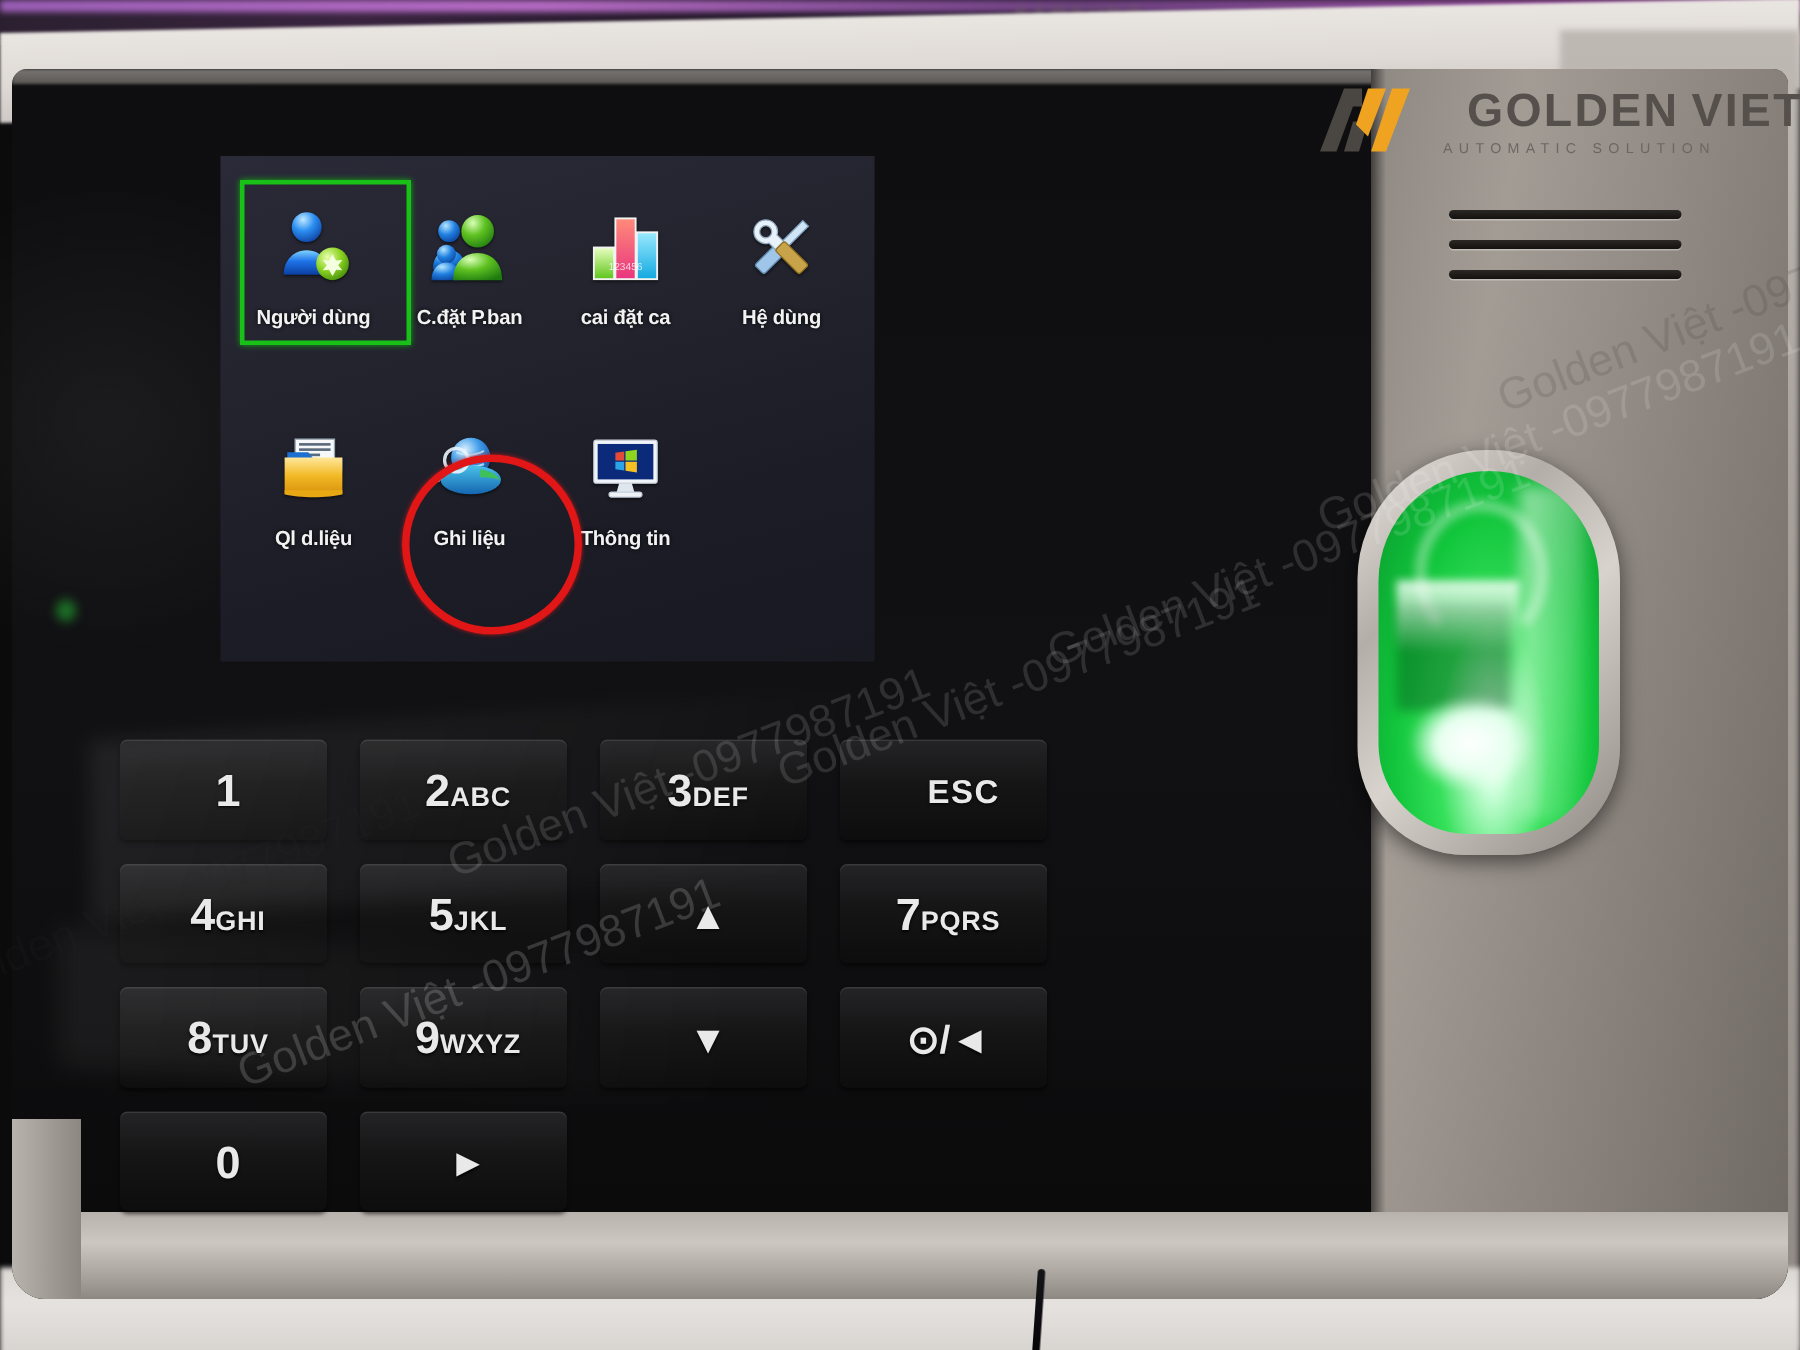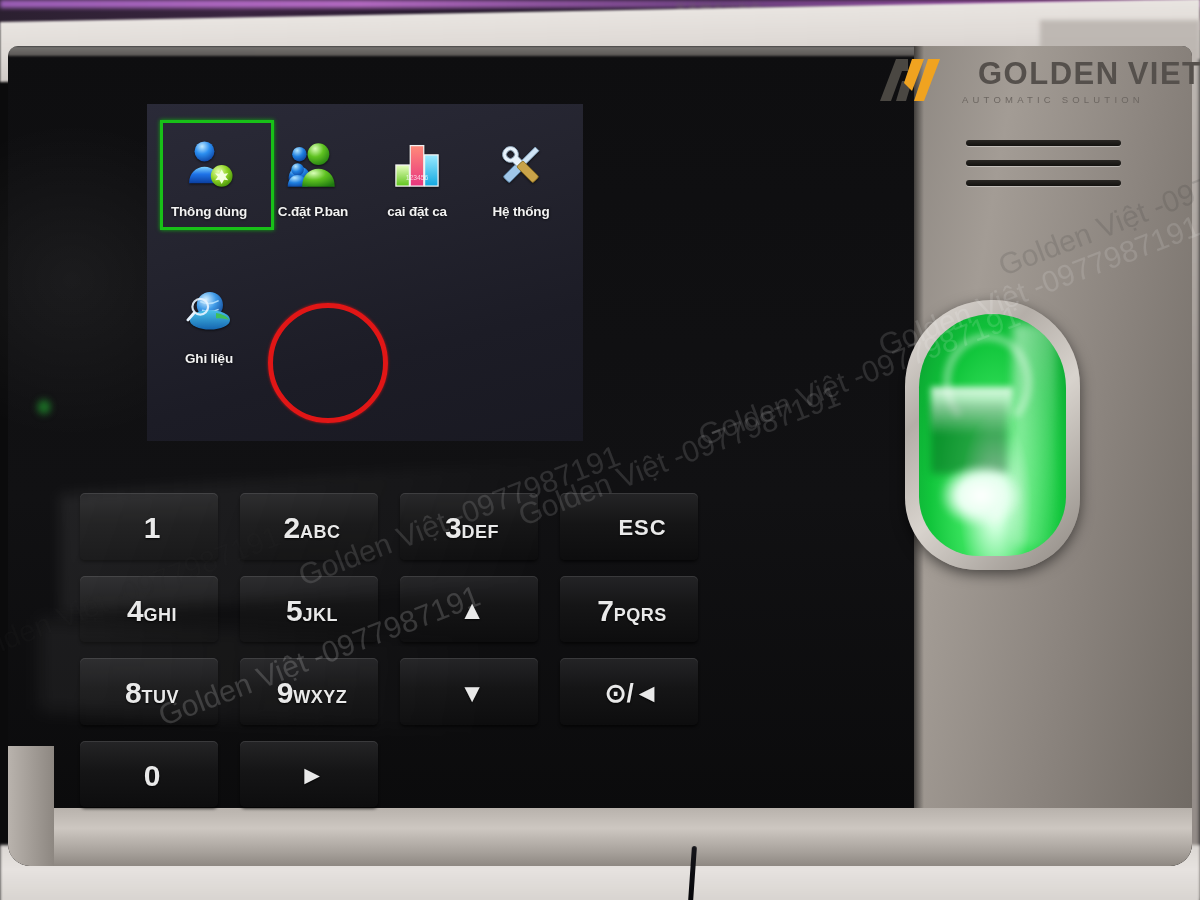--- a/index.html
+++ b/index.html
@@ -201,21 +201,21 @@
                   <stop offset=".5" stop-color="#8fd424"></stop>
                   <stop offset="1" stop-color="#3f8c08"></stop>
               </radialGradient>
             </defs>
             <circle cx="27" cy="17" r="11" fill="url(#gHead)"></circle>
             <path d="M10 52c0-11 8-18 17-18s17 7 17 18z" fill="url(#gBlue)"></path>
             <circle cx="46" cy="44" r="12" fill="url(#gGreen)"></circle>
             <path d="M46 37l2.6 4.6 4.6-.4-3 3.8 3 3.8-4.6-.4L46 53l-2.6-4.6-4.6.4 3-3.8-3-3.8 4.6.4z" fill="#f4ffe0"></path>
           </svg>
         </div>
-        <div class="lbl">Thông dùng</div>
+        <div class="lbl">Người dùng</div>
       </div>
 
       <div class="tile">
         <div class="ico">
           <svg viewBox="0 0 64 64" width="58" height="58">
             <defs>
               <radialGradient id="gGrnB" cx=".35" cy=".25" r=".85">
                 <stop offset="0" stop-color="#d9ffb8"></stop>
                   <stop offset=".45" stop-color="#5fc221"></stop>
                   <stop offset="1" stop-color="#1f7a10"></stop>
@@ -270,23 +270,44 @@
             <g transform="rotate(45 32 32)">
               <rect x="29" y="6" width="6" height="30" fill="#cfe4f5" stroke="#7f9fbb" stroke-width="1"></rect>
               <rect x="27" y="36" width="10" height="20" rx="2" fill="#9fc6e8" stroke="#5d86ab" stroke-width="1"></rect>
             </g>
             <g transform="rotate(-45 32 32)">
               <path d="M32 6c-5 0-9 4-9 9 0 3.4 1.9 6.3 4.6 7.8V30h8.8v-7.2C39.1 21.3 41 18.4 41 15c0-5-4-9-9-9zm0 4.4a4.6 4.6 0 110 9.2 4.6 4.6 0 010-9.2z" fill="#e8f2fb" stroke="#92a9bd" stroke-width="1"></path>
               <rect x="27" y="30" width="10" height="26" rx="2" fill="#c9a349" stroke="#8e7020" stroke-width="1"></rect>
             </g>
           </svg>
         </div>
-        <div class="lbl">Hệ thống</div>
-      </div>
-
+        <div class="lbl">Hệ dùng</div>
+      </div>
+
+      <div class="tile">
+        <div class="ico">
+          <svg viewBox="0 0 64 64" width="56" height="56">
+            <defs>
+              <linearGradient id="fY" x1="0" y1="0" x2="0" y2="1">
+                <stop offset="0" stop-color="#ffe79a"></stop>
+                  <stop offset=".5" stop-color="#f2b925"></stop>
+                  <stop offset="1" stop-color="#d8920d"></stop>
+              </linearGradient>
+            </defs>
+            <rect x="18" y="10" width="30" height="20" fill="#f6f8fa" stroke="#9aa7b4" stroke-width="1"></rect>
+            <rect x="21" y="13" width="24" height="2" fill="#5a6b7c"></rect>
+            <rect x="21" y="17" width="24" height="2" fill="#5a6b7c"></rect>
+            <rect x="21" y="21" width="16" height="2" fill="#5a6b7c"></rect>
+            <path d="M12 20h16l4 5h22v9H12z" fill="#1d6fd0"></path>
+            <path d="M10 24h44v28H10z" fill="url(#fY)"></path>
+            <path d="M10 52c10 3 34 3 44 0v-3H10z" fill="#e8a814"></path>
+          </svg>
+        </div>
+        <div class="lbl">Ql d.liệu</div>
+      </div>
 
       <div class="tile">
         <div class="ico">
           <svg viewBox="0 0 64 64" width="56" height="56">
             <defs>
               <radialGradient id="glb" cx=".35" cy=".3" r=".85">
                 <stop offset="0" stop-color="#d9f1ff"></stop>
                   <stop offset=".45" stop-color="#3f9be8"></stop>
                   <stop offset="1" stop-color="#0d3f8e"></stop>
               </radialGradient>
@@ -299,20 +320,37 @@
             <path d="M22 20c6 3 14 3 21-1M24 30c7 2 13 2 19-1" stroke="#bfe6ff" stroke-width="1.6" fill="none" opacity=".85"></path>
             <ellipse cx="33" cy="41" rx="23" ry="11" fill="url(#dsk)"></ellipse>
             <path d="M40 33c8 1 14 5 15 8-2-1-8-2-15-2z" fill="#3fc05a"></path>
             <circle cx="22" cy="26" r="9" fill="none" stroke="#e8f4ff" stroke-width="2.5" opacity=".9"></circle>
             <line x1="15" y1="33" x2="8" y2="41" stroke="#e8f4ff" stroke-width="3.4" stroke-linecap="round"></line>
           </svg>
         </div>
         <div class="lbl">Ghi liệu</div>
       </div>
 
+      <div class="tile">
+        <div class="ico">
+          <svg viewBox="0 0 64 64" width="54" height="54">
+            <rect x="7" y="10" width="50" height="34" rx="2" fill="#f0f4f8" stroke="#cbd5e0" stroke-width="1"></rect>
+            <rect x="10" y="13" width="44" height="28" fill="#0b2a7a"></rect>
+            <g transform="translate(24,17)">
+              <path d="M0 3l7-1v7H0z" fill="#e34a3a"></path>
+                <path d="M8 1.8L17 .5V9H8z" fill="#8fd41f"></path>
+              <path d="M0 10h7v7l-7-1z" fill="#2aa3e8"></path>
+                <path d="M8 10h9v8.5L8 17.2z" fill="#f5c021"></path>
+            </g>
+            <path d="M27 44h10l2 7H25z" fill="#dfe6ee"></path>
+            <rect x="19" y="51" width="26" height="4" rx="2" fill="#eef2f6" stroke="#c3ccd6" stroke-width="1"></rect>
+          </svg>
+        </div>
+        <div class="lbl">Thông tin</div>
+      </div>
     </div>
 
     <div class="sel-box"></div>
   </div>
 
   <div class="red-circle"></div>
 
   <div class="keypad">
     <div class="kgrid">
       <div class="key">

